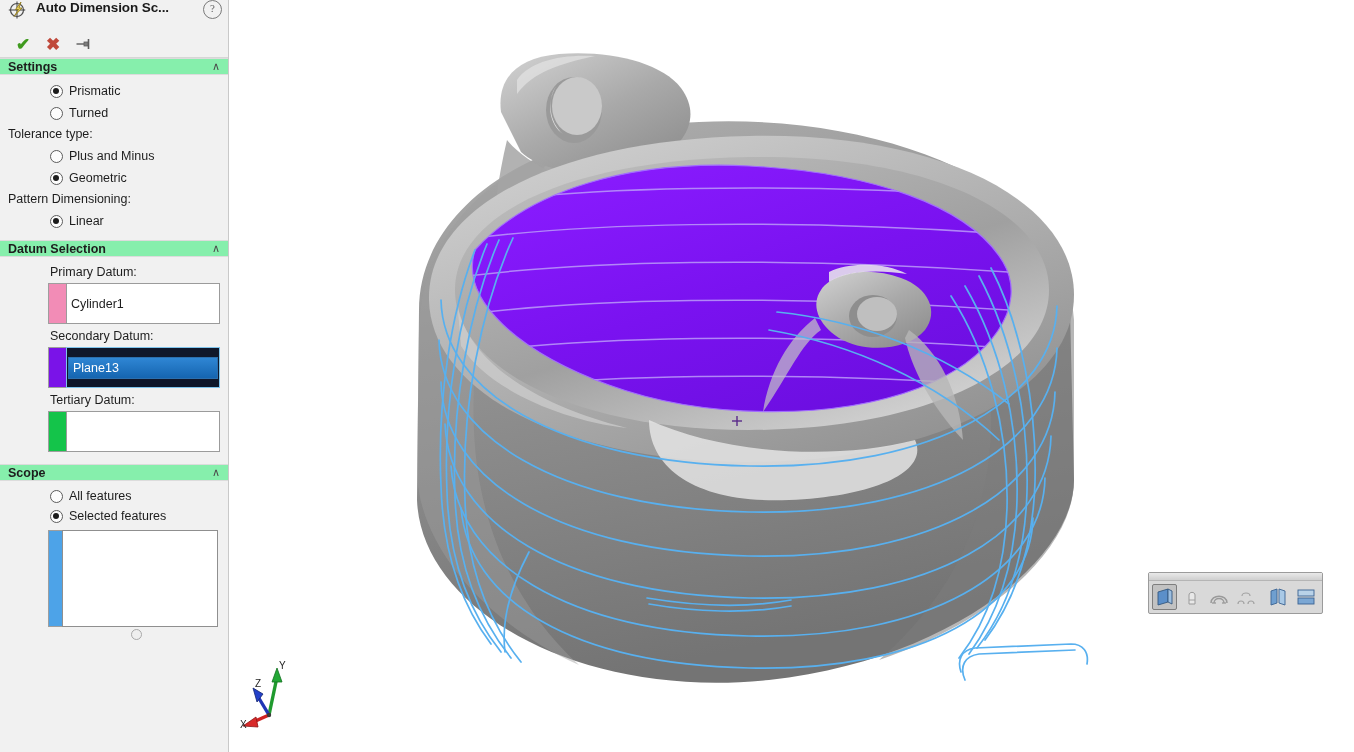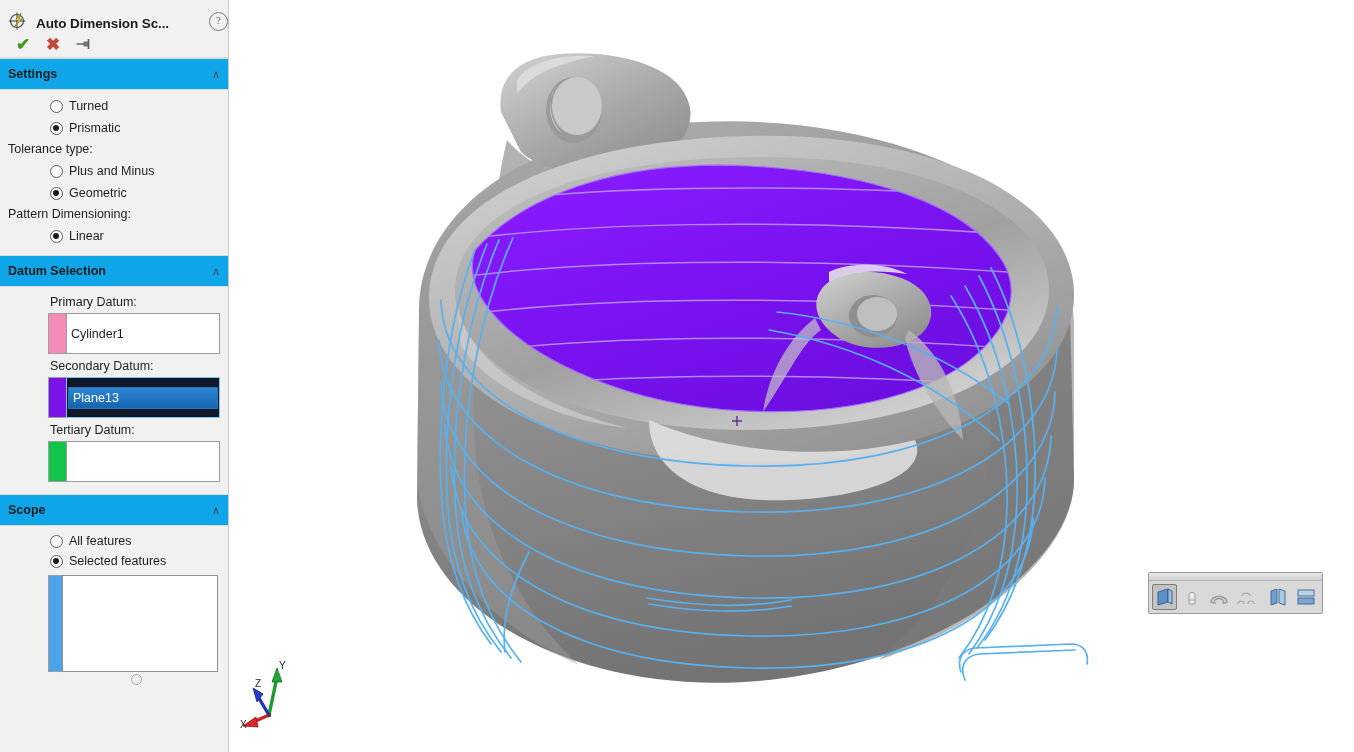--- a/index.html
+++ b/index.html
@@ -28,22 +28,22 @@
     background: #f1f1f1;
     border-right: 1px solid #c9c9c9;
     box-sizing: border-box;
     font-size: 12.5px;
     color: #222;
   }
 
   .pm-titlebar {
     height: 31px;
     display: flex;
-    align-items: flex-end;
-    padding: 0 0 0 8px;
+    align-items: flex-start;
+    padding: 0 6px 0 8px;
     box-sizing: border-box;
   }
   .pm-title-icon {
     width: 20px; height: 20px;
     flex: 0 0 20px;
     position: relative;
     margin-right: 8px;
   }
   .pm-title-text {
     font-size: 13.5px;
@@ -79,27 +79,27 @@
     display: flex; align-items: center; justify-content: center;
     cursor: pointer;
     font-size: 17px;
     line-height: 1;
   }
   .pm-act.ok  { color: #3f9a1e; font-weight: bold; }
   .pm-act.cancel { color: #c0493b; font-weight: bold; }
   .pm-act.pin { color: #6d6d6d; }
 
   .pm-section-header {
-    height: 32px;
+    height: 17px;
     display: flex;
     align-items: center;
     padding: 0 8px 0 8px;
     border-top: 1px solid #dcdcdc;
     border-bottom: 1px solid #dcdcdc;
-    background: #0ea5e9;
+    background: #86efac;
     box-sizing: border-box;
     cursor: pointer;
   }
   .pm-section-header .st {
     font-weight: bold;
     font-size: 12.5px;
     color: #1d1d1d;
   }
   .pm-section-header .chev {
     margin-left: auto;
@@ -365,26 +365,26 @@
       </span>
     </div>
 
     <div class="pm-section-header">
       <span class="st">Settings</span>
       <span class="chev">∧</span>
     </div>
     <div class="pm-body">
 
       <div class="radio-row">
+        <span class="radio on"></span>
+        <span class="rt">Prismatic</span>
+      </div>
+      <div class="radio-row">
         <span class="radio"></span>
         <span class="rt">Turned</span>
-      </div>
-      <div class="radio-row">
-        <span class="radio on"></span>
-        <span class="rt">Prismatic</span>
       </div>
 
       <div class="lbl">Tolerance type:</div>
       <div class="radio-row">
         <span class="radio"></span>
         <span class="rt">Plus and Minus</span>
       </div>
       <div class="radio-row">
         <span class="radio on"></span>
         <span class="rt">Geometric</span>

